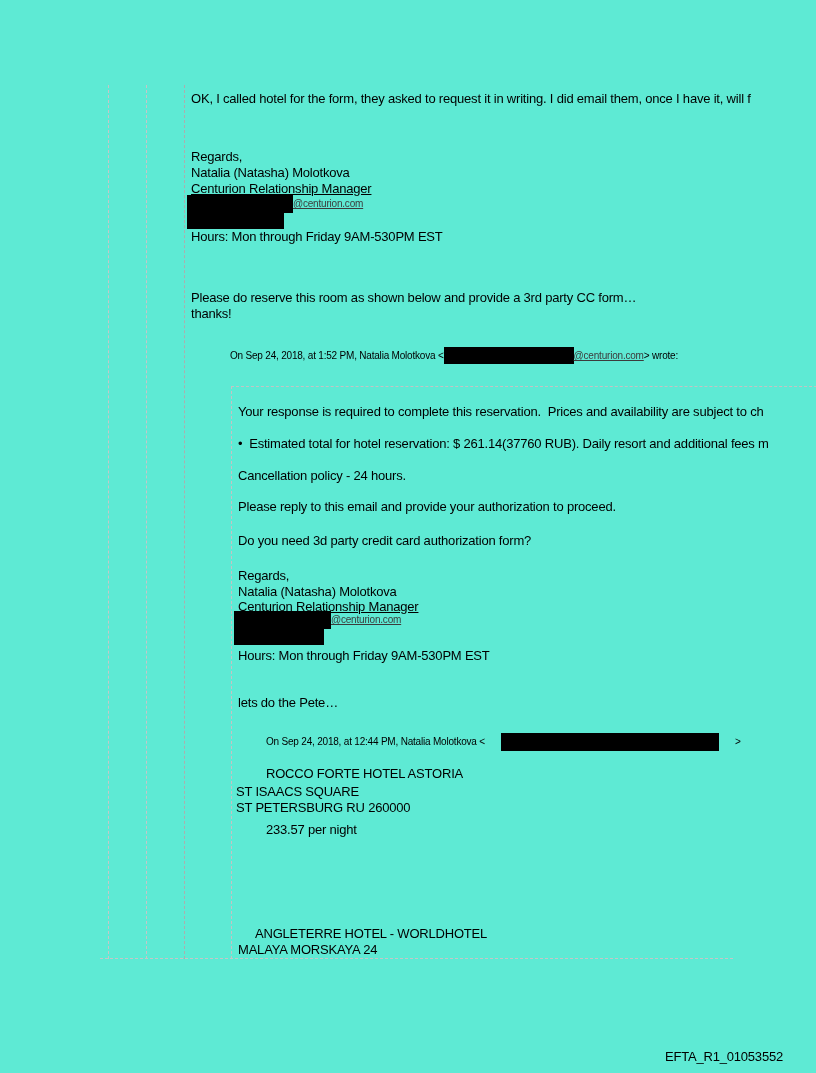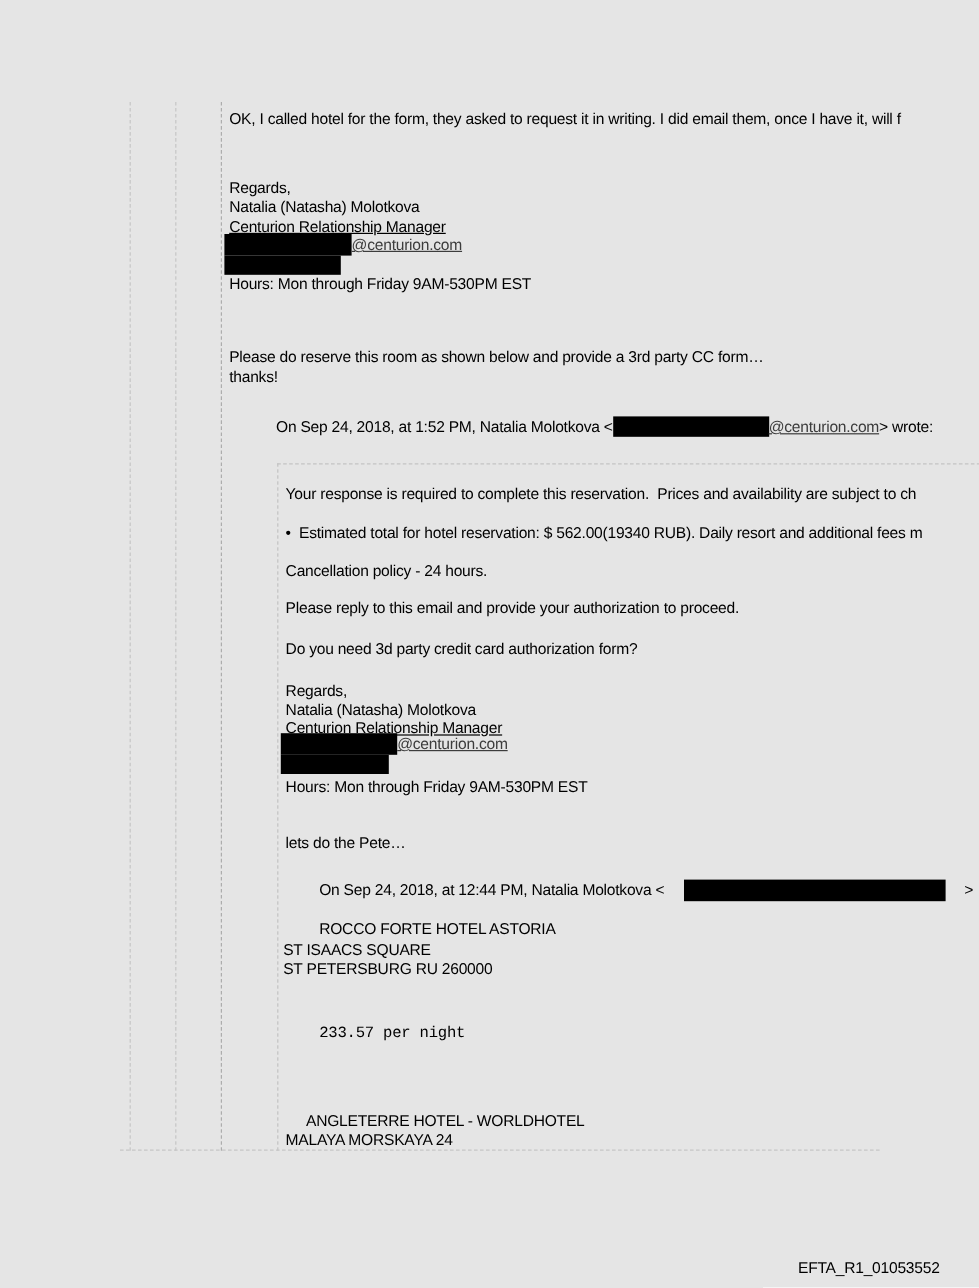--- a/index.html
+++ b/index.html
@@ -1,24 +1,24 @@
 <!DOCTYPE html>
 <html><head>
 <meta charset="utf-8">
 <style>
   html,body { margin:0; padding:0; background:#ffffff; }
   .page {
-    position:relative; width:816px; height:1073px; background:#e5e5e5;
+    position:relative; width:816px; height:1073px; background:#5eead4;
     overflow:hidden; font-family:"Liberation Sans", sans-serif; color:#000;
   }
   .ln {
     position:absolute; white-space:pre; font-size:13px; line-height:16px;
     letter-spacing:-0.2px; color:#000;
   }
-  .t { font-size:13px; line-height:18px; white-space:pre; letter-spacing:-0.2px; }
+  .t { font-size:10px; line-height:18px; white-space:pre; letter-spacing:-0.2px; }
   .u { text-decoration:underline; }
   .link { color:#3c3c3c; text-decoration:underline; }
   .vbar { position:absolute; top:85px; height:874px; width:0; border-left:1px dashed #c6c6c6; }
   .vbar.dark { border-left-color:#adadad; }
   .redact { position:absolute; background:#000; }
   .rinline { display:inline-block; background:#000; flex:0 0 auto; }
   .row { position:absolute; display:flex; align-items:flex-start; white-space:pre; }
   .qbox {
     position:absolute; left:231px; top:386px; width:595px; height:572px;
     border-top:1px dashed #c3c3c3; border-left:1px dashed #c3c3c3;
@@ -51,21 +51,21 @@
 
   <div class="row" style="left:230px; top:347px;">
     <span class="t">On Sep 24, 2018, at 1:52 PM, Natalia Molotkova &lt;</span>
     <span class="rinline" style="width:130px; height:17px;"></span>
     <span class="t link">@centurion.com</span>
     <span class="t">&gt; wrote:</span>
   </div>
 
   <div class="qbox">
     <div class="ln" style="left:6px; top:17px;">Your response is required to complete this reservation.  Prices and availability are subject to ch</div>
-    <div class="ln" style="left:6px; top:49px;">•  Estimated total for hotel reservation: $ 562.00(19340 RUB). Daily resort and additional fees m</div>
+    <div class="ln" style="left:6px; top:49px;">•  Estimated total for hotel reservation: $ 261.14(37760 RUB). Daily resort and additional fees m</div>
     <div class="ln" style="left:6px; top:81px;">Cancellation policy - 24 hours.</div>
     <div class="ln" style="left:6px; top:112px;">Please reply to this email and provide your authorization to proceed.</div>
     <div class="ln" style="left:6px; top:146px;">Do you need 3d party credit card authorization form?</div>
 
     <div class="ln" style="left:6px; top:181px;">Regards,</div>
     <div class="ln" style="left:6px; top:197px;">Natalia (Natasha) Molotkova</div>
     <div class="ln u" style="left:6px; top:212px;">Centurion Relationship Manager</div>
     <div class="row" style="left:2px; top:224px;">
       <span class="rinline" style="width:97px; height:18px;"></span>
       <span class="t link">@centurion.com</span>
@@ -77,21 +77,21 @@
 
     <div class="row" style="left:34px; top:346px;gap:16px;">
       <span class="t">On Sep 24, 2018, at 12:44 PM, Natalia Molotkova &lt;</span>
       <span class="rinline" style="width:218px; height:18px;"></span>
       <span class="t">&gt;</span>
     </div>
 
     <div class="ln" style="left:34px; top:379px;">ROCCO FORTE HOTEL ASTORIA</div>
     <div class="ln" style="left:4px; top:397px;">ST ISAACS SQUARE</div>
     <div class="ln" style="left:4px; top:413px;">ST PETERSBURG RU 260000</div>
-    <div class="ln" style="left:34px; top:466px;font-family:Liberation Mono, monospace;">233.57 per night</div>
+    <div class="ln" style="left:34px; top:435px;">233.57 per night</div>
 
     <div class="ln" style="left:6px; top:539px;margin-left:17px;">ANGLETERRE HOTEL - WORLDHOTEL</div>
     <div class="ln" style="left:6px; top:555px;">MALAYA MORSKAYA 24</div>
   </div>
 
   <div class="hline" style="left:100px; top:958px; width:633px;"></div>
 
   <div class="ln" style="left:665px; top:1049px;">EFTA_R1_01053552</div>
 
 </div>

